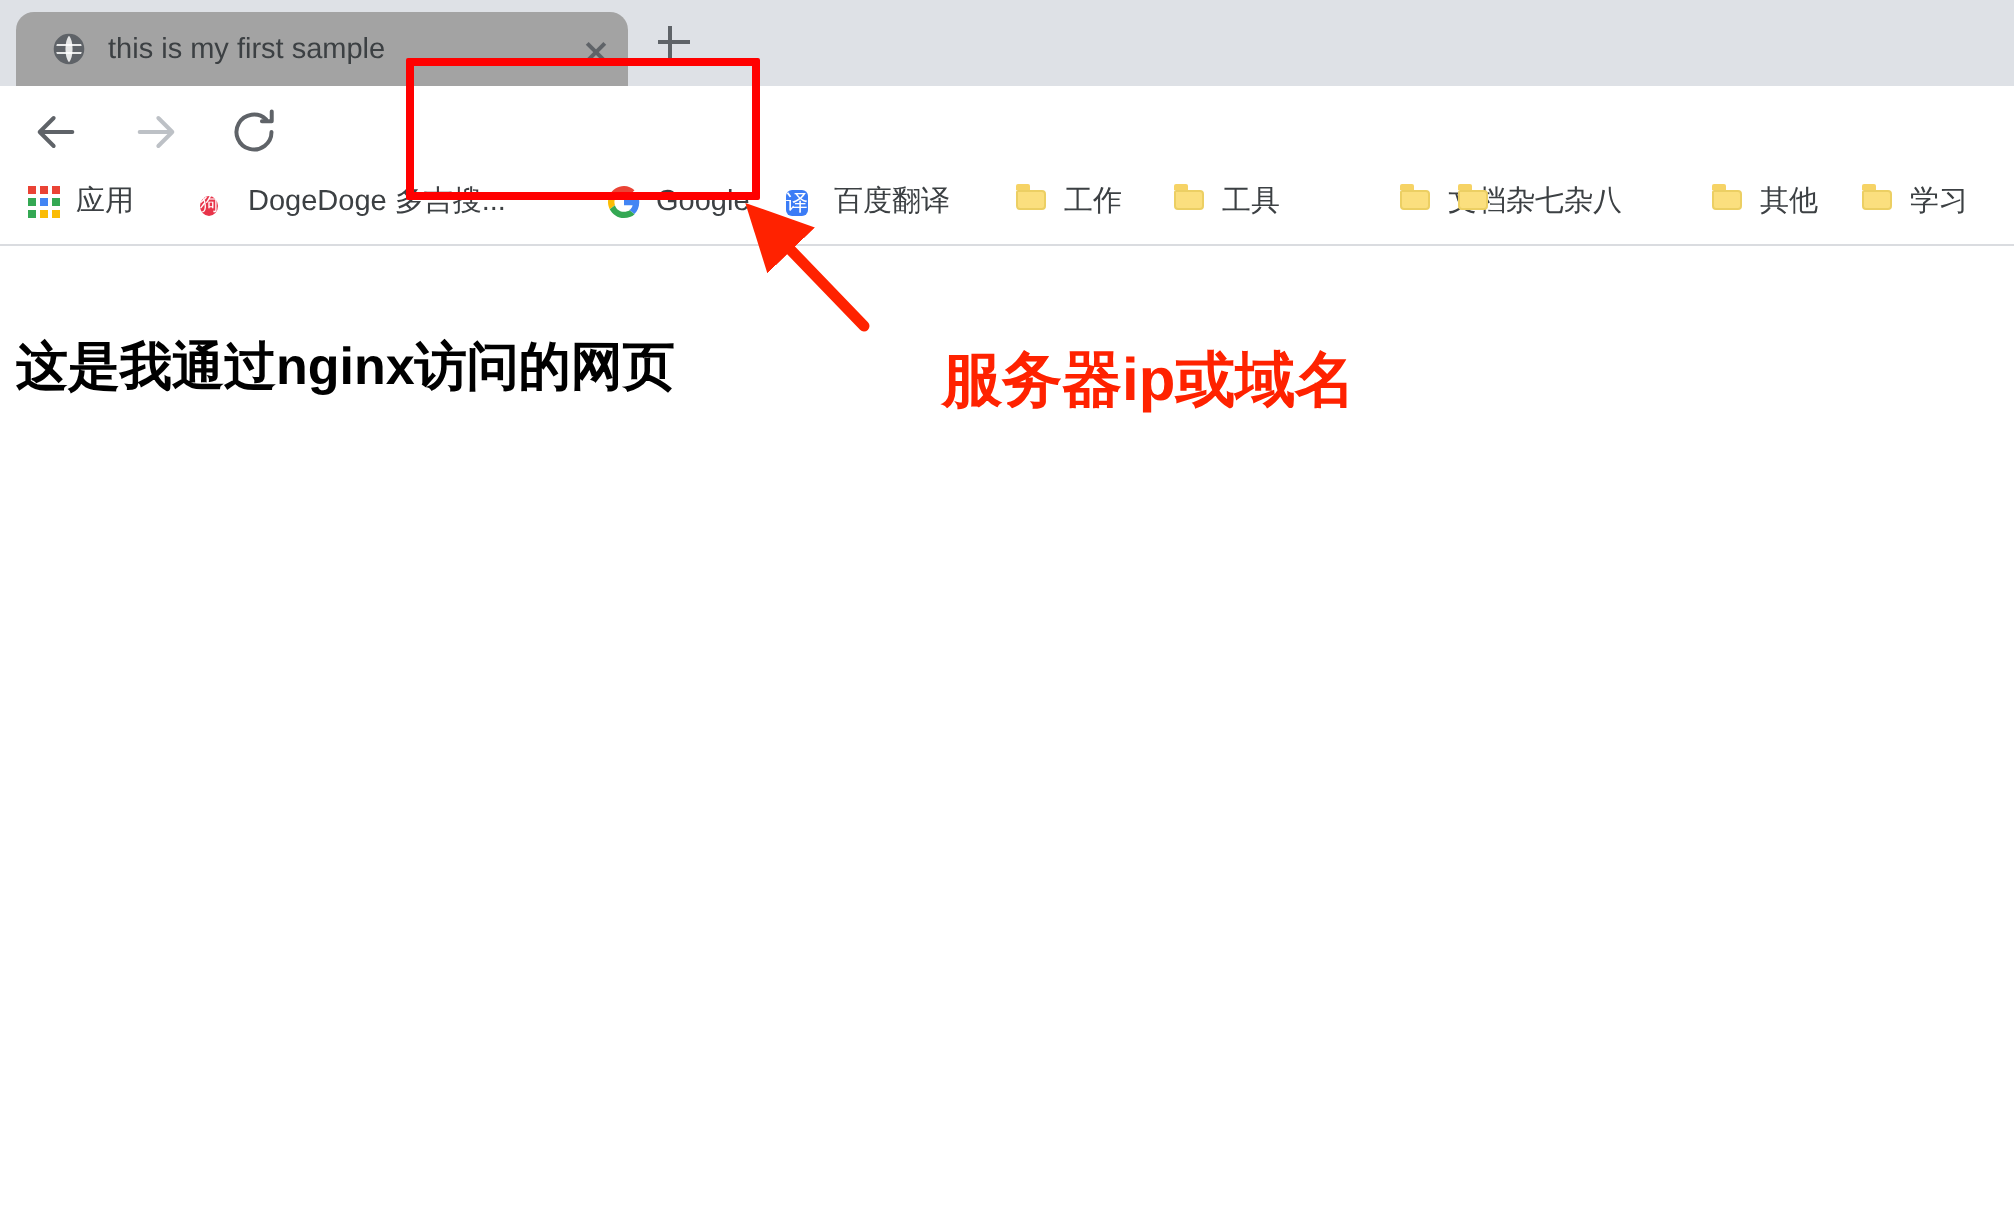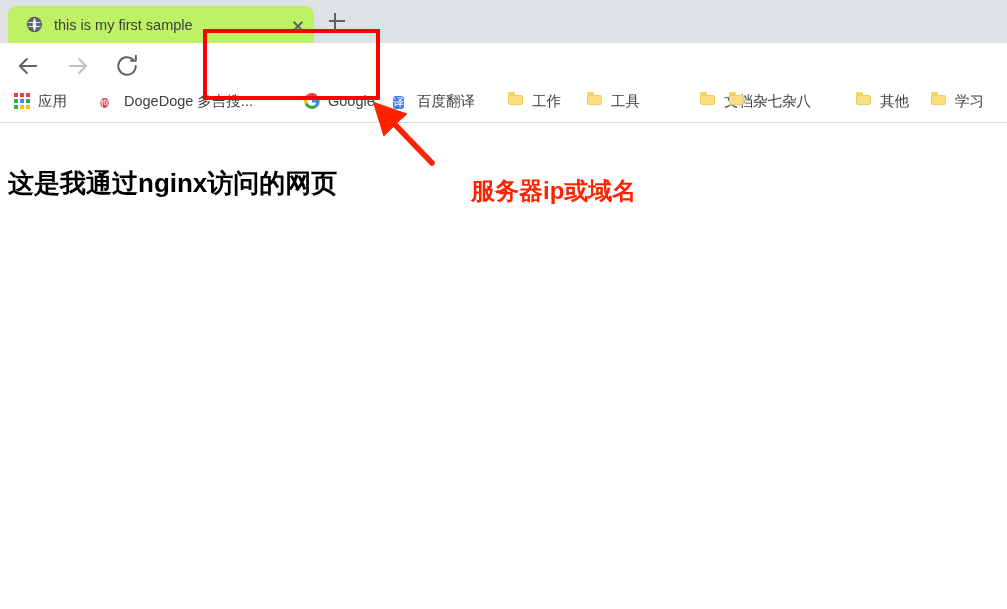--- a/index.html
+++ b/index.html
@@ -30,21 +30,21 @@
     width: 1007px;
     height: 43px;
     background: #dee1e6;
   }
   .tab {
     position: absolute;
     left: 8px;
     top: 6px;
     width: 306px;
     height: 37px;
-    background: #bef264;
+    background: #a3a3a3;
     border-radius: 9px 9px 0 0;
     box-sizing: border-box;
   }
   .tab-favicon {
     position: absolute;
     left: 18px;
     top: 10px;
     width: 17px;
     height: 17px;
   }
@@ -309,21 +309,21 @@
     width: 177px;
     height: 71px;
     border: 4px solid #ff0000;
     box-sizing: border-box;
     border-radius: 1px;
   }
   .annot-text {
     position: absolute;
     left: 471px;
     top: 172px;
-    font-size: 24px;
+    font-size: 30px;
     font-weight: bold;
     color: #ff2200;
     line-height: 38px;
     white-space: nowrap;
   }
   .annot-arrow {
     position: absolute;
     left: 360px;
     top: 95px;
     width: 90px;

